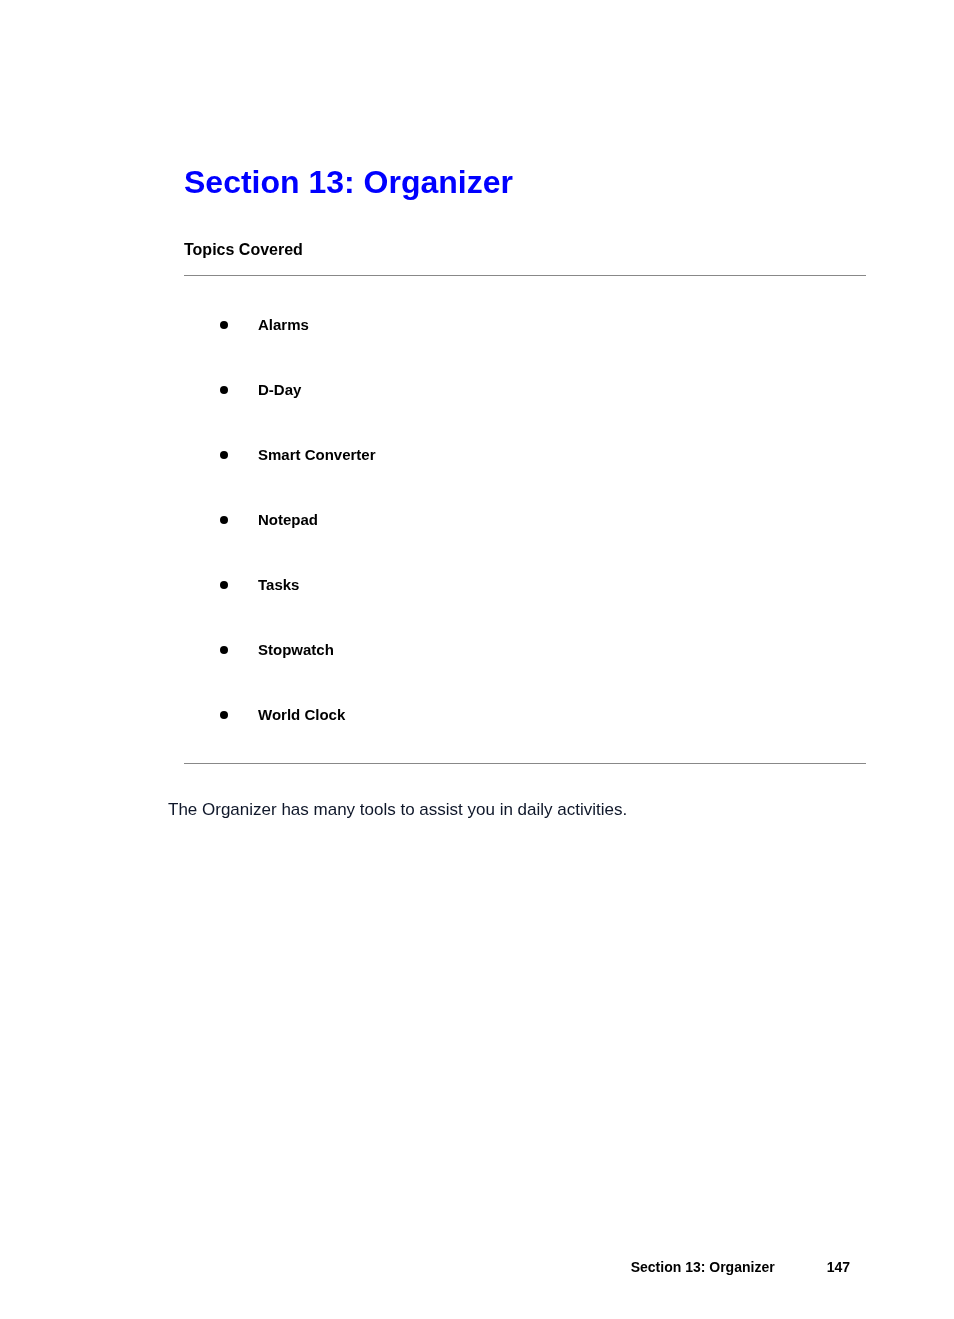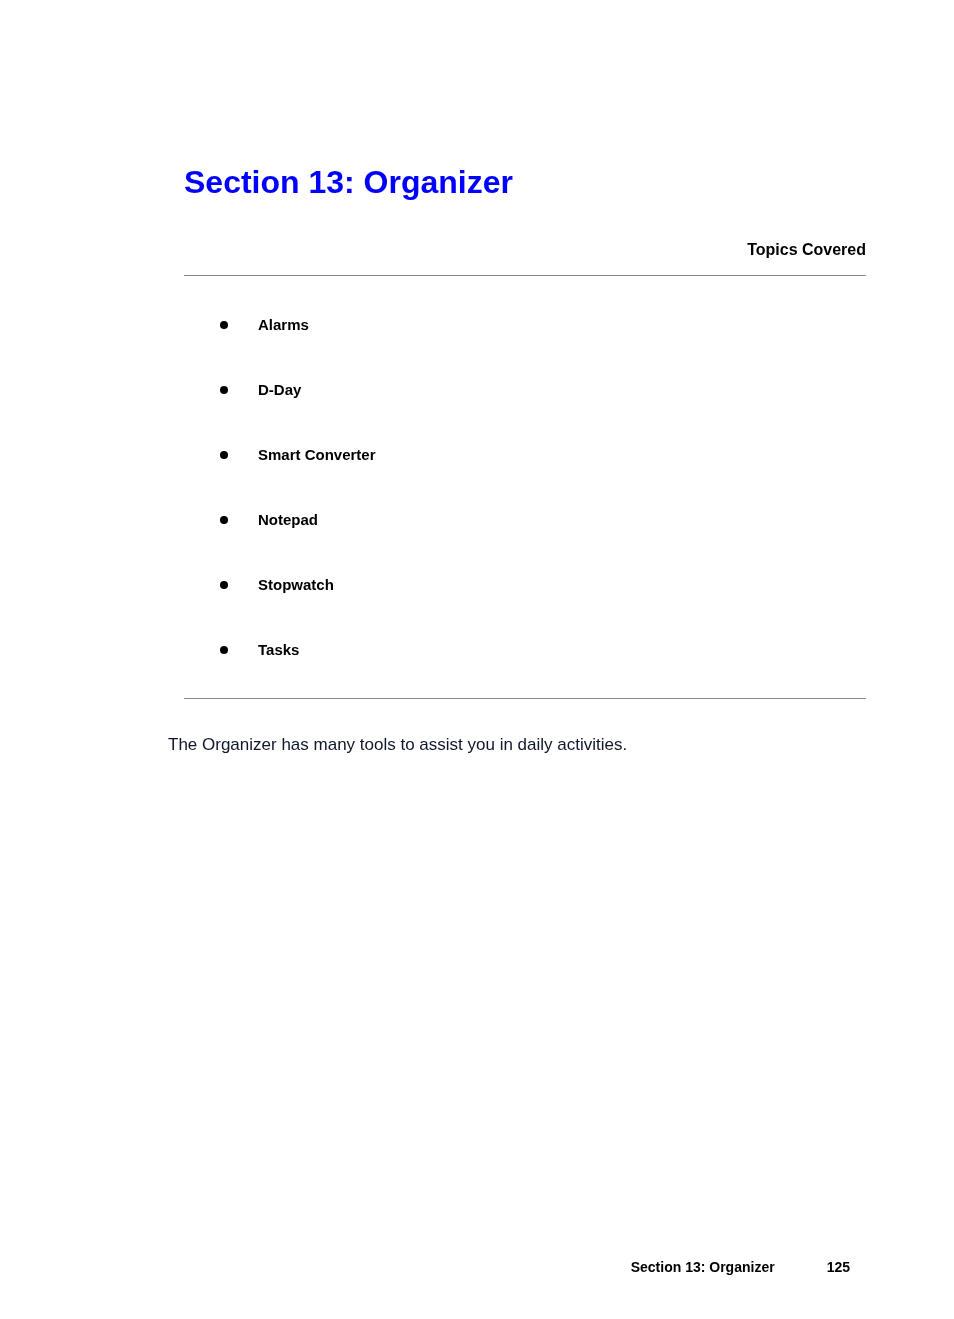--- a/index.html
+++ b/index.html
@@ -29,21 +29,20 @@
       font-weight: bold;
       color: #0000ff;
       margin-bottom: 40px;
     }
 
     .topics-heading {
       font-size: 16px;
       font-weight: bold;
       color: #000000;
       margin-bottom: 12px;
-      text-align: right;
     }
 
     .divider {
       border: none;
       border-top: 1.5px solid #888888;
       margin-bottom: 24px;
     }
 
     .divider-bottom {
       border: none;
@@ -132,30 +131,34 @@
       <li>
         <span class="bullet"></span>
         <span>Smart Converter</span>
       </li>
       <li>
         <span class="bullet"></span>
         <span>Notepad</span>
       </li>
       <li>
         <span class="bullet"></span>
+        <span>Tasks</span>
+      </li>
+      <li>
+        <span class="bullet"></span>
         <span>Stopwatch</span>
       </li>
       <li>
         <span class="bullet"></span>
-        <span>Tasks</span>
+        <span>World Clock</span>
       </li>
     </ul>
 
   <hr class="divider-bottom">
 
   <p class="intro-text">The Organizer has many tools to assist you in daily activities.</p>
 
   <div class="footer">
     <span class="footer-text">Section 13: Organizer</span>
-    <span class="footer-page">125</span>
+    <span class="footer-page">147</span>
   </div>
 
 </div>
 
 </body></html>

